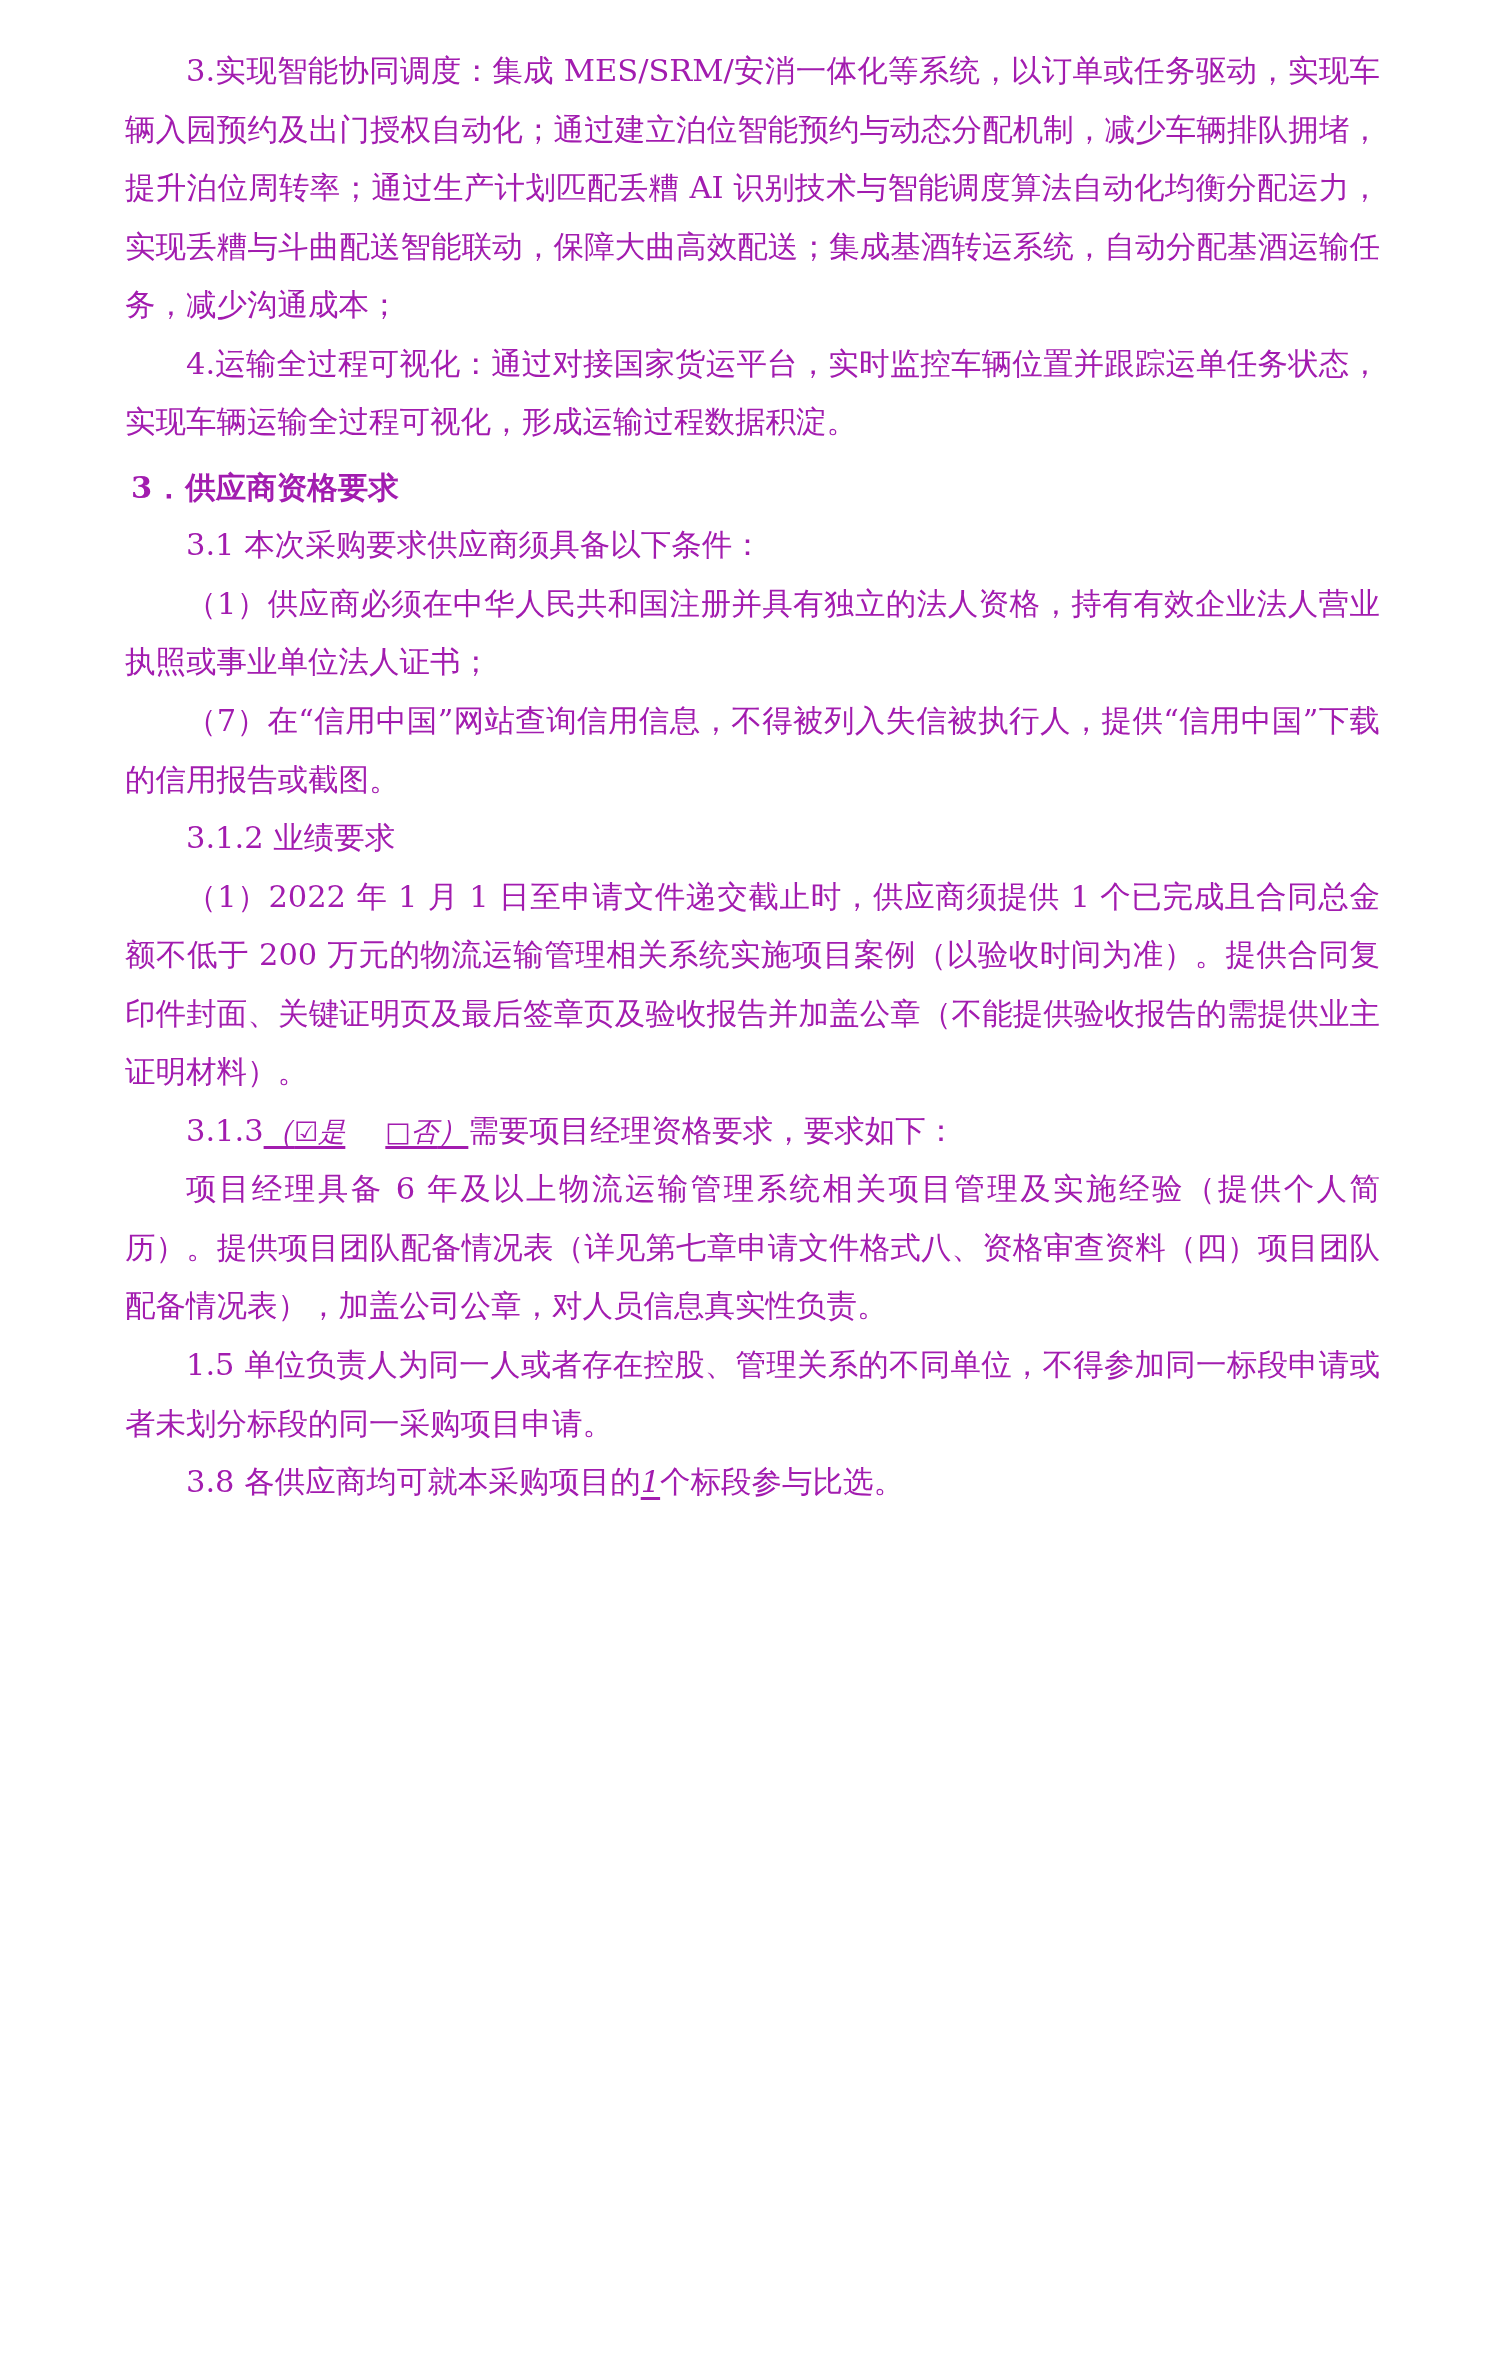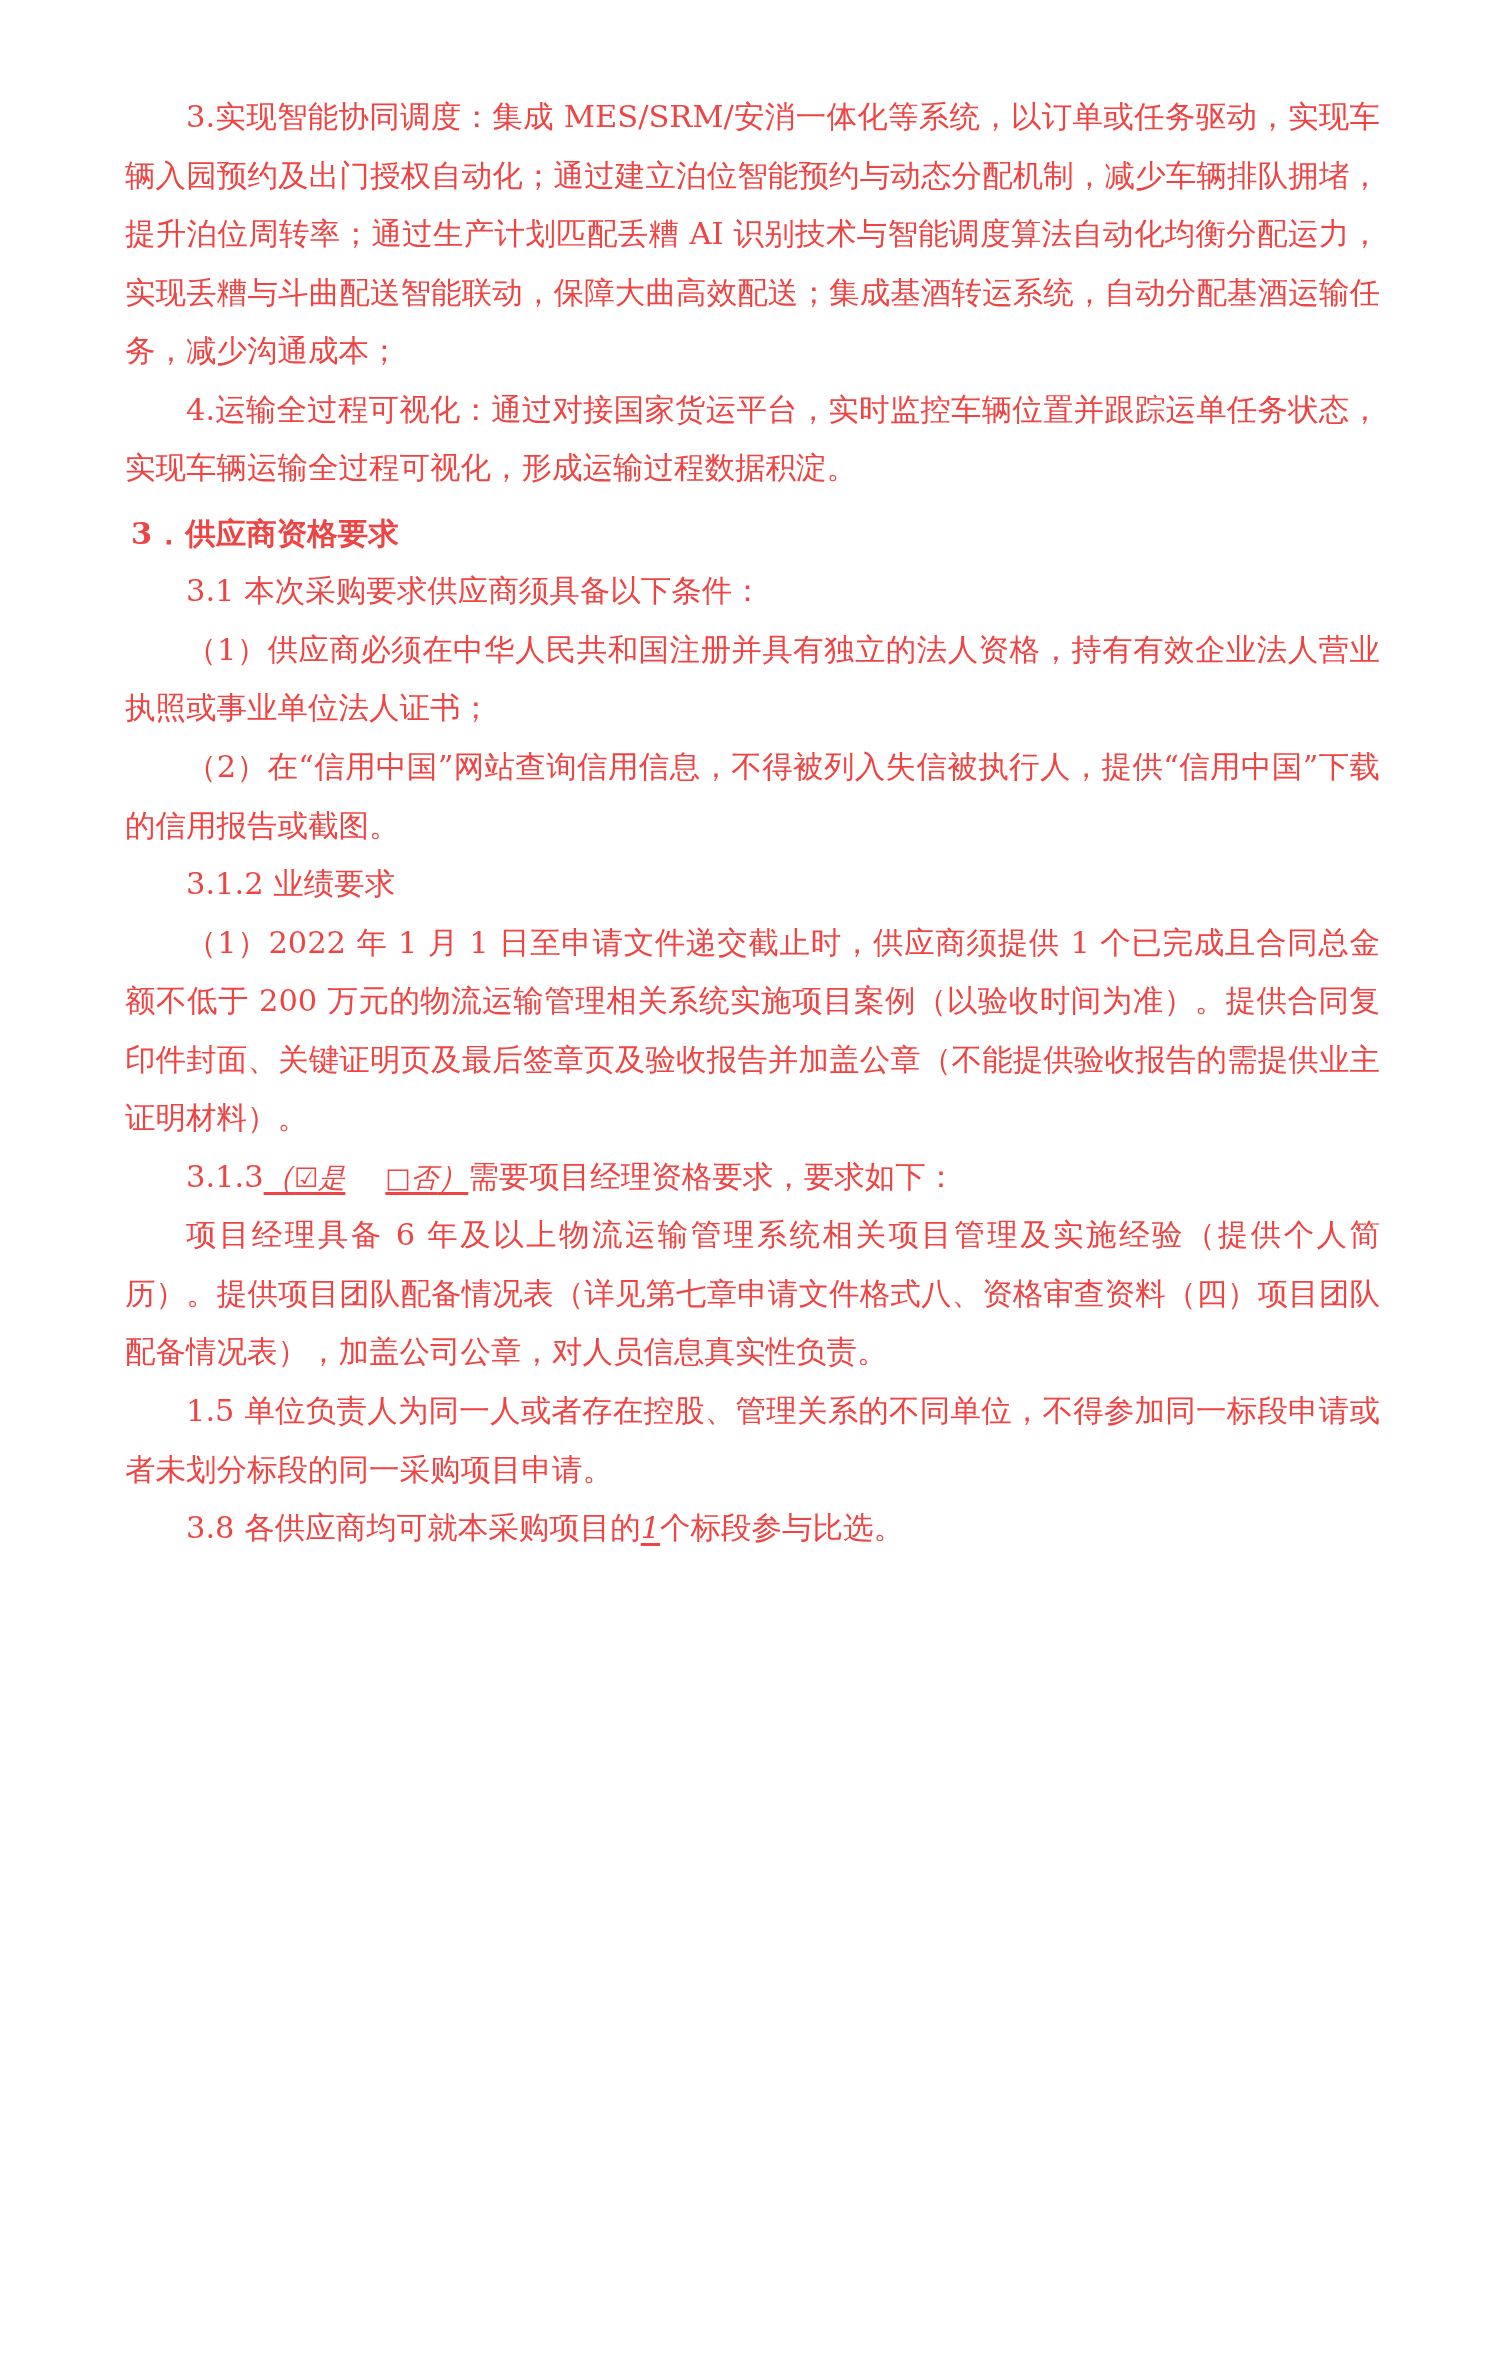--- a/index.html
+++ b/index.html
@@ -6,23 +6,23 @@
     margin: 0;
     padding: 0;
     background: #ffffff;
   }
   .page {
     width: 1500px;
     height: 2368px;
     position: relative;
     background: #ffffff;
     box-sizing: border-box;
-    padding: 88px 120px 60px 125px;
+    padding: 42px 120px 60px 125px;
     font-family: "DejaVu Serif", "Liberation Serif", serif;
-    color: #ef4444;
+    color: #a21caf;
   }
   .doc {
     font-size: 30.5px;
     line-height: 1.92;
     text-align: justify;
     text-justify: inter-ideograph;
   }
   p {
     margin: 0 0 0 0;
   }
@@ -75,21 +75,21 @@
 
     <p class="heading">
       <span class="hnum">3．</span><span>供应商资格要求</span>
     </p>
 
     <p class="indent2 para">3.1  本次采购要求供应商须具备以下条件：</p>
 
 
     <p class="indent2 para">（1）供应商必须在中华人民共和国注册并具有独立的法人资格，持有有效企业法人营业执照或事业单位法人证书；</p>
 
-    <p class="indent2 para">（2）在“信用中国”网站查询信用信息，不得被列入失信被执行人，提供“信用中国”下载的信用报告或截图。</p>
+    <p class="indent2 para">（7）在“信用中国”网站查询信用信息，不得被列入失信被执行人，提供“信用中国”下载的信用报告或截图。</p>
 
     <p class="indent2 para">3.1.2 业绩要求</p>
 
     <p class="indent2 para">（1）2022 年 1 月 1 日至申请文件递交截止时，供应商须提供 1 个已完成且合同总金额不低于 200 万元的物流运输管理相关系统实施项目案例（以验收时间为准）。提供合同复印件封面、关键证明页及最后签章页及验收报告并加盖公章（不能提供验收报告的需提供业主证明材料）。</p>
 
     <p class="indent2 para">
       <span>3.1.3</span><span class="underline"><span>（</span><span class="cbox">☑是</span><span class="spbig"></span><span class="cbox">□否</span><span>）</span></span><span>需要项目经理资格要求，要求如下：</span>
     </p>
 
     <p class="indent2 para">项目经理具备 6 年及以上物流运输管理系统相关项目管理及实施经验（提供个人简历）。提供项目团队配备情况表（详见第七章申请文件格式八、资格审查资料（四）项目团队配备情况表），加盖公司公章，对人员信息真实性负责。</p>

